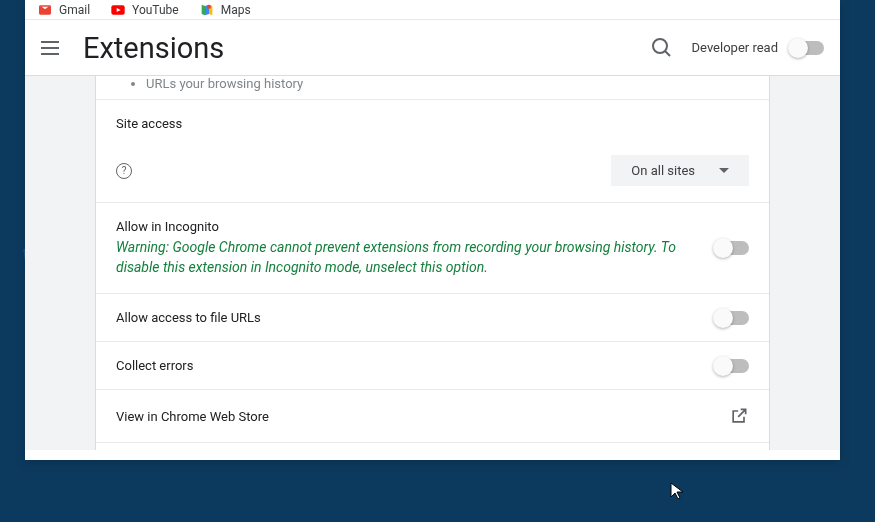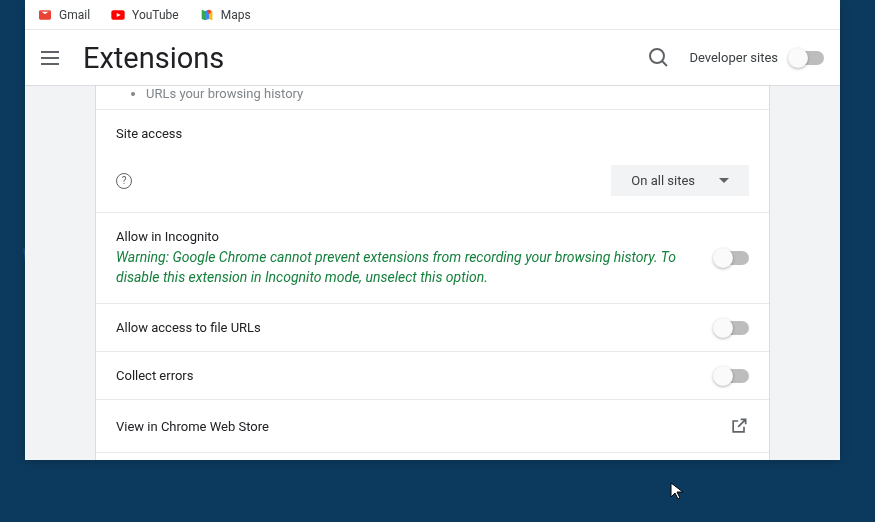--- a/index.html
+++ b/index.html
@@ -18,21 +18,21 @@
     .browser-window {
       position: absolute;
       left: 25px;
       top: 0;
       width: 815px;
       height: 460px;
       background: #fff;
       box-shadow: 0 2px 10px rgba(0,0,0,0.2);
     }
     .bookmarks-bar {
-      height: 30px;
+      height: 20px;
       padding: 0 12px;
       display: flex;
       align-items: center;
       gap: 20px;
       border-bottom: 1px solid #e8e8e8;
       background: #fff;
     }
     .bookmark-item {
       display: flex;
       align-items: center;
@@ -276,21 +276,21 @@
         <span></span>
         <span></span>
     </div>
     <div class="header-title">Extensions</div>
     <div class="search-btn">
       <svg viewBox="0 0 24 24" width="24" height="24">
           <circle cx="10" cy="10" r="7" fill="none" stroke="#5f6368" stroke-width="2"></circle>
           <line x1="15" y1="15" x2="20" y2="20" stroke="#5f6368" stroke-width="2"></line>
         </svg>
     </div>
-    <span class="dev-mode-label">Developer sites</span>
+    <span class="dev-mode-label">Developer read</span>
     <div class="toggle"></div>
   </div>
 
   <div class="content-area">
     <div class="detail-card">
 
       <div class="permission-row">
         <ul>
           <li>URLs your browsing history</li>
         </ul>

